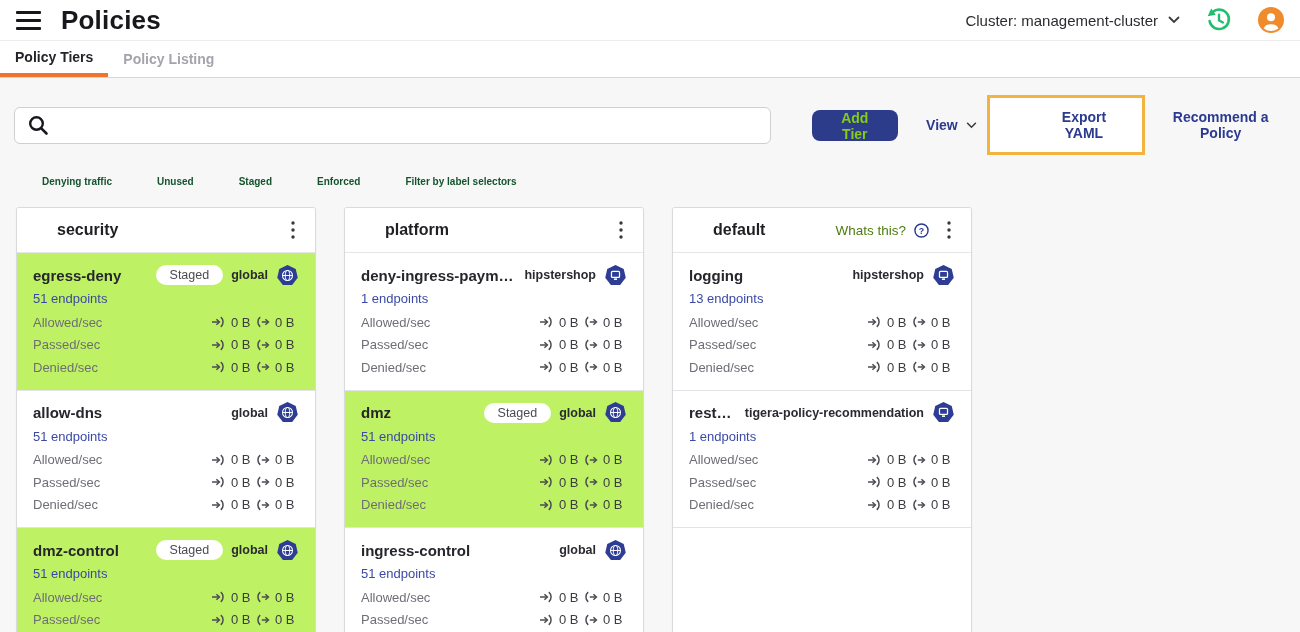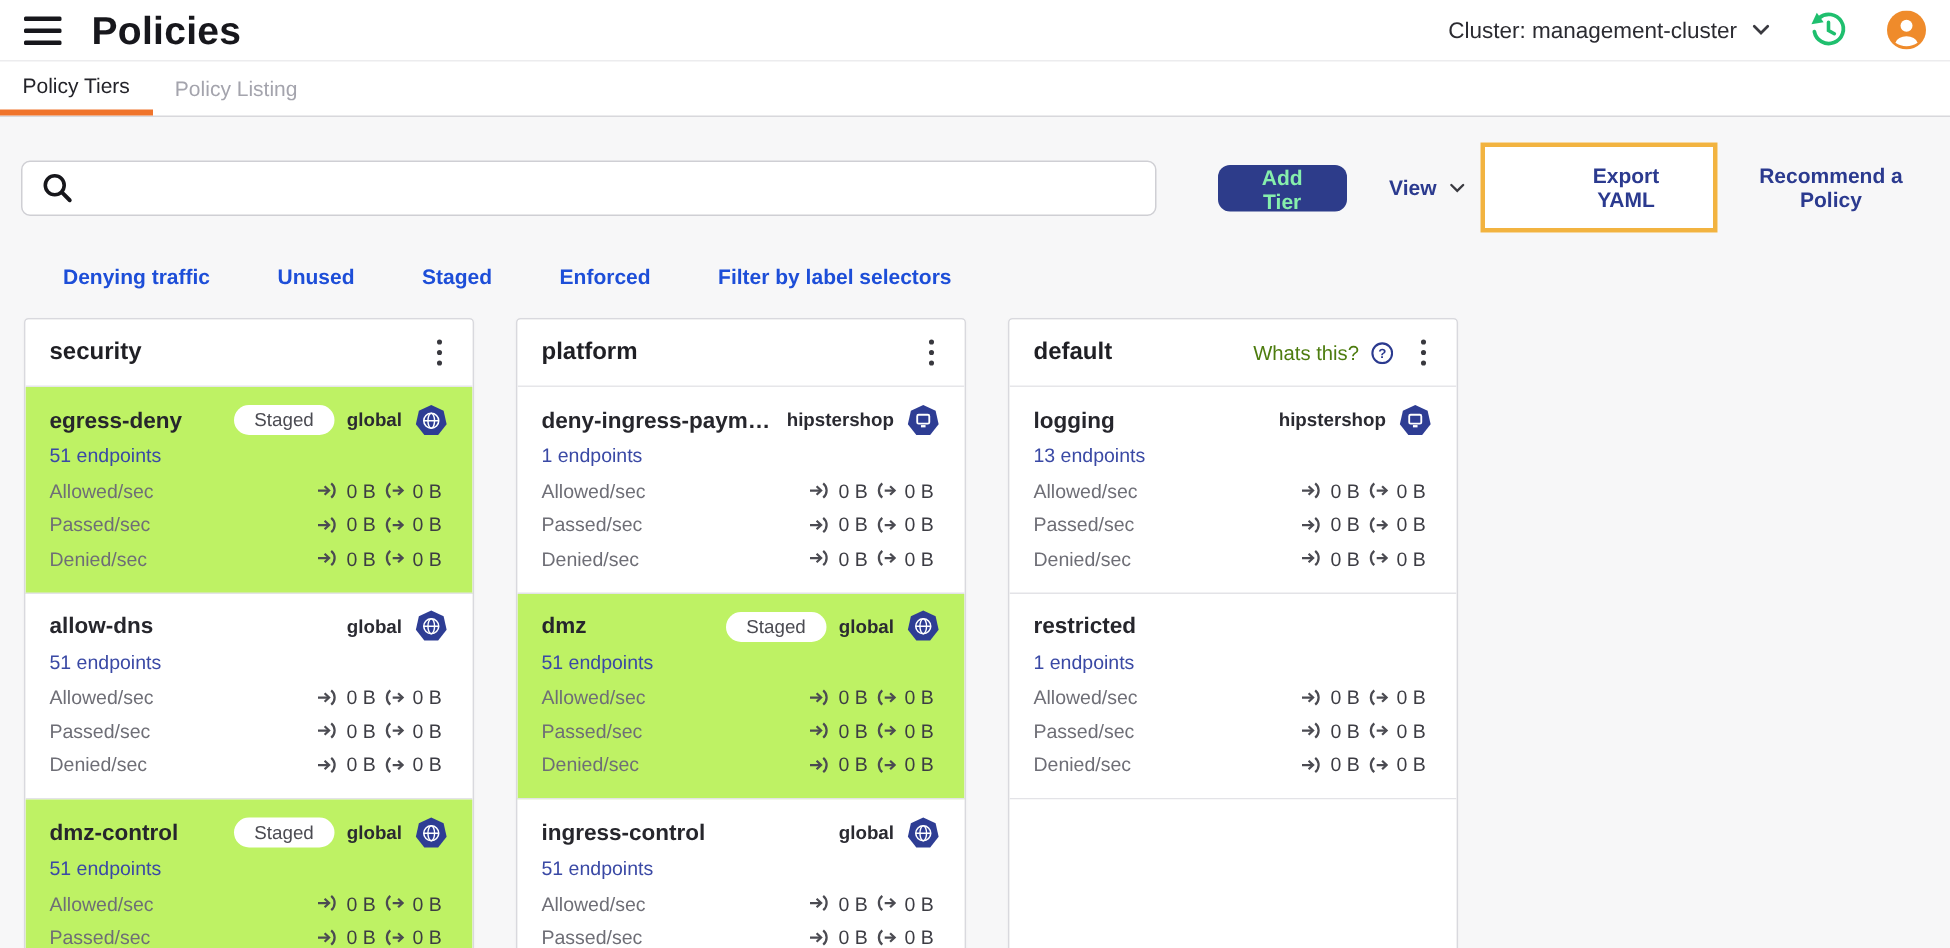--- a/index.html
+++ b/index.html
@@ -10,52 +10,52 @@
   .topbar { height:40px; background:#fff; display:flex; align-items:center; padding:0 16px; }
   .hamburger { width:25px; height:19px; display:flex; flex-direction:column; justify-content:space-between; cursor:pointer; }
   .hamburger span { height:3px; background:#17171c; border-radius:1px; }
   .app-title { font-size:26px; font-weight:800; letter-spacing:.2px; color:#17171c; margin-left:20px; }
   .topbar-right { margin-left:auto; display:flex; align-items:center; }
   .cluster-sel { display:flex; align-items:center; gap:10px; font-size:15px; color:#2b2b31; cursor:pointer; }
   .icon-btn { margin-left:26px; cursor:pointer; display:flex; align-items:center; }
 
   
   .tabbar { height:38px; background:#fff; border-top:1px solid #ececee; border-bottom:1px solid #d8d8dc; display:flex; }
-  .tab { padding:0 15px; display:flex; align-items:center; font-size:14px; font-weight:400; cursor:pointer; }
+  .tab { padding:0 15px; display:flex; align-items:center; font-size:14px; font-weight:700; cursor:pointer; }
   .tab.active { color:#232329; border-bottom:4px solid #f0742c; }
   .tab.inactive { color:#a4a4ad; }
 
   
   .toolbar { display:flex; align-items:center; margin:17px 14px 0 14px; }
   .searchbox { width:813px; height:37px; background:#fff; border:1px solid #cfcfd4; border-radius:6px;
                display:flex; align-items:center; padding:0 12px; }
   .searchbox input { border:none; outline:none; flex:1; font-size:15px; margin-left:10px;
                      font-family:"Liberation Sans", sans-serif; color:#33333a; background:transparent; }
   .searchbox input::placeholder { color:#a9a9b1; }
-  .btn-primary { margin-left:41px; background:#2d3c8a; color:#86efac; border:none; border-radius:8px;
+  .btn-primary { margin-left:41px; background:#2d3c8a; color:#84cc16; border:none; border-radius:8px;
                  height:31px; padding:0 17px; font-size:14px; font-weight:700; cursor:pointer;
                  font-family:"Liberation Sans", sans-serif; }
   .btn-link { background:none; border:none; color:#2b3a8f; font-size:14px; font-weight:700; cursor:pointer;
               display:flex; align-items:center; gap:8px; font-family:"Liberation Sans", sans-serif;margin-left:36px; }
   .view-btn { margin-left:28px; }
   .export-wrap { margin-left:10px; border:3px solid #f2b340; background:#fff; }
   .export-btn { padding:11px 21px; }
   .recommend-btn { margin-left:10px; }
 
   
   .filterbar { display:flex; gap:25px; margin:21px 22px 0 22px; }
-  .filterbar a { color:#1d4ed8; font-size:14px; font-weight:600; text-decoration:none; cursor:pointer;padding-left:20px; }
+  .filterbar a { color:#14532d; font-size:10px; font-weight:600; text-decoration:none; cursor:pointer;padding-left:20px; }
 
   
   .columns { display:flex; gap:28px; margin:20px 0 0 16px; }
   .column { width:300px; height:448px; background:#fff; border:1px solid #d9d9de; border-radius:3px;
             box-shadow:0 1px 2px rgba(0,0,0,.05); overflow:hidden; display:flex; flex-direction:column; }
   .tier-head { height:45px; flex:0 0 45px; display:flex; align-items:center; padding:0 16px;
                border-bottom:1px solid #e6e6e9; background:#fff; }
-  .tier-name { font-size:16px; font-weight:700; color:#1f1f24; }
+  .tier-name { font-size:16px; font-weight:700; color:#1f1f24;margin-left:24px; }
   .tier-head-right { margin-left:auto; display:flex; align-items:center; gap:8px; }
   .whats-this { color:#4d7c0f; font-size:13.5px; cursor:pointer; }
   .kebab { cursor:pointer; padding:2px 4px; margin-left:6px; display:flex; align-items:center; }
 
   .policy-card { padding:10px 16px 11px 16px; border-bottom:1px solid #e3e3e7; background:#fff; cursor:pointer; }
   .policy-card.staged { background:#bef264; }
   .card-top { display:flex; align-items:center; height:24px; }
   .pname { font-size:15px; font-weight:700; color:#26262c; white-space:nowrap; overflow:hidden;
            text-overflow:ellipsis; flex:1; min-width:0; }
   .card-meta { display:flex; align-items:center; gap:8px; margin-left:8px; flex:0 0 auto; }
@@ -642,20 +642,26 @@
               </svg>
               <span>0 B</span>
             </span>
         </span>
       </div>
     </div>
 
     <div class="policy-card">
       <div class="card-top">
         <span class="pname">restricted</span>
+        <span class="card-meta">
+          <span class="scope">tigera-policy-recommendation</span>
+          <svg width="23" height="23">
+              <use href="#i-hept-ns"></use>
+            </svg>
+        </span>
       </div>
       <a class="endpoints">1 endpoints</a>
       <div class="mrow">
         <span class="mlabel">Allowed/sec</span>
         <span class="mvals">
           <span class="mval">
               <svg width="15" height="12">
                 <use href="#i-in"></use>
               </svg>
               <span>0 B</span>

